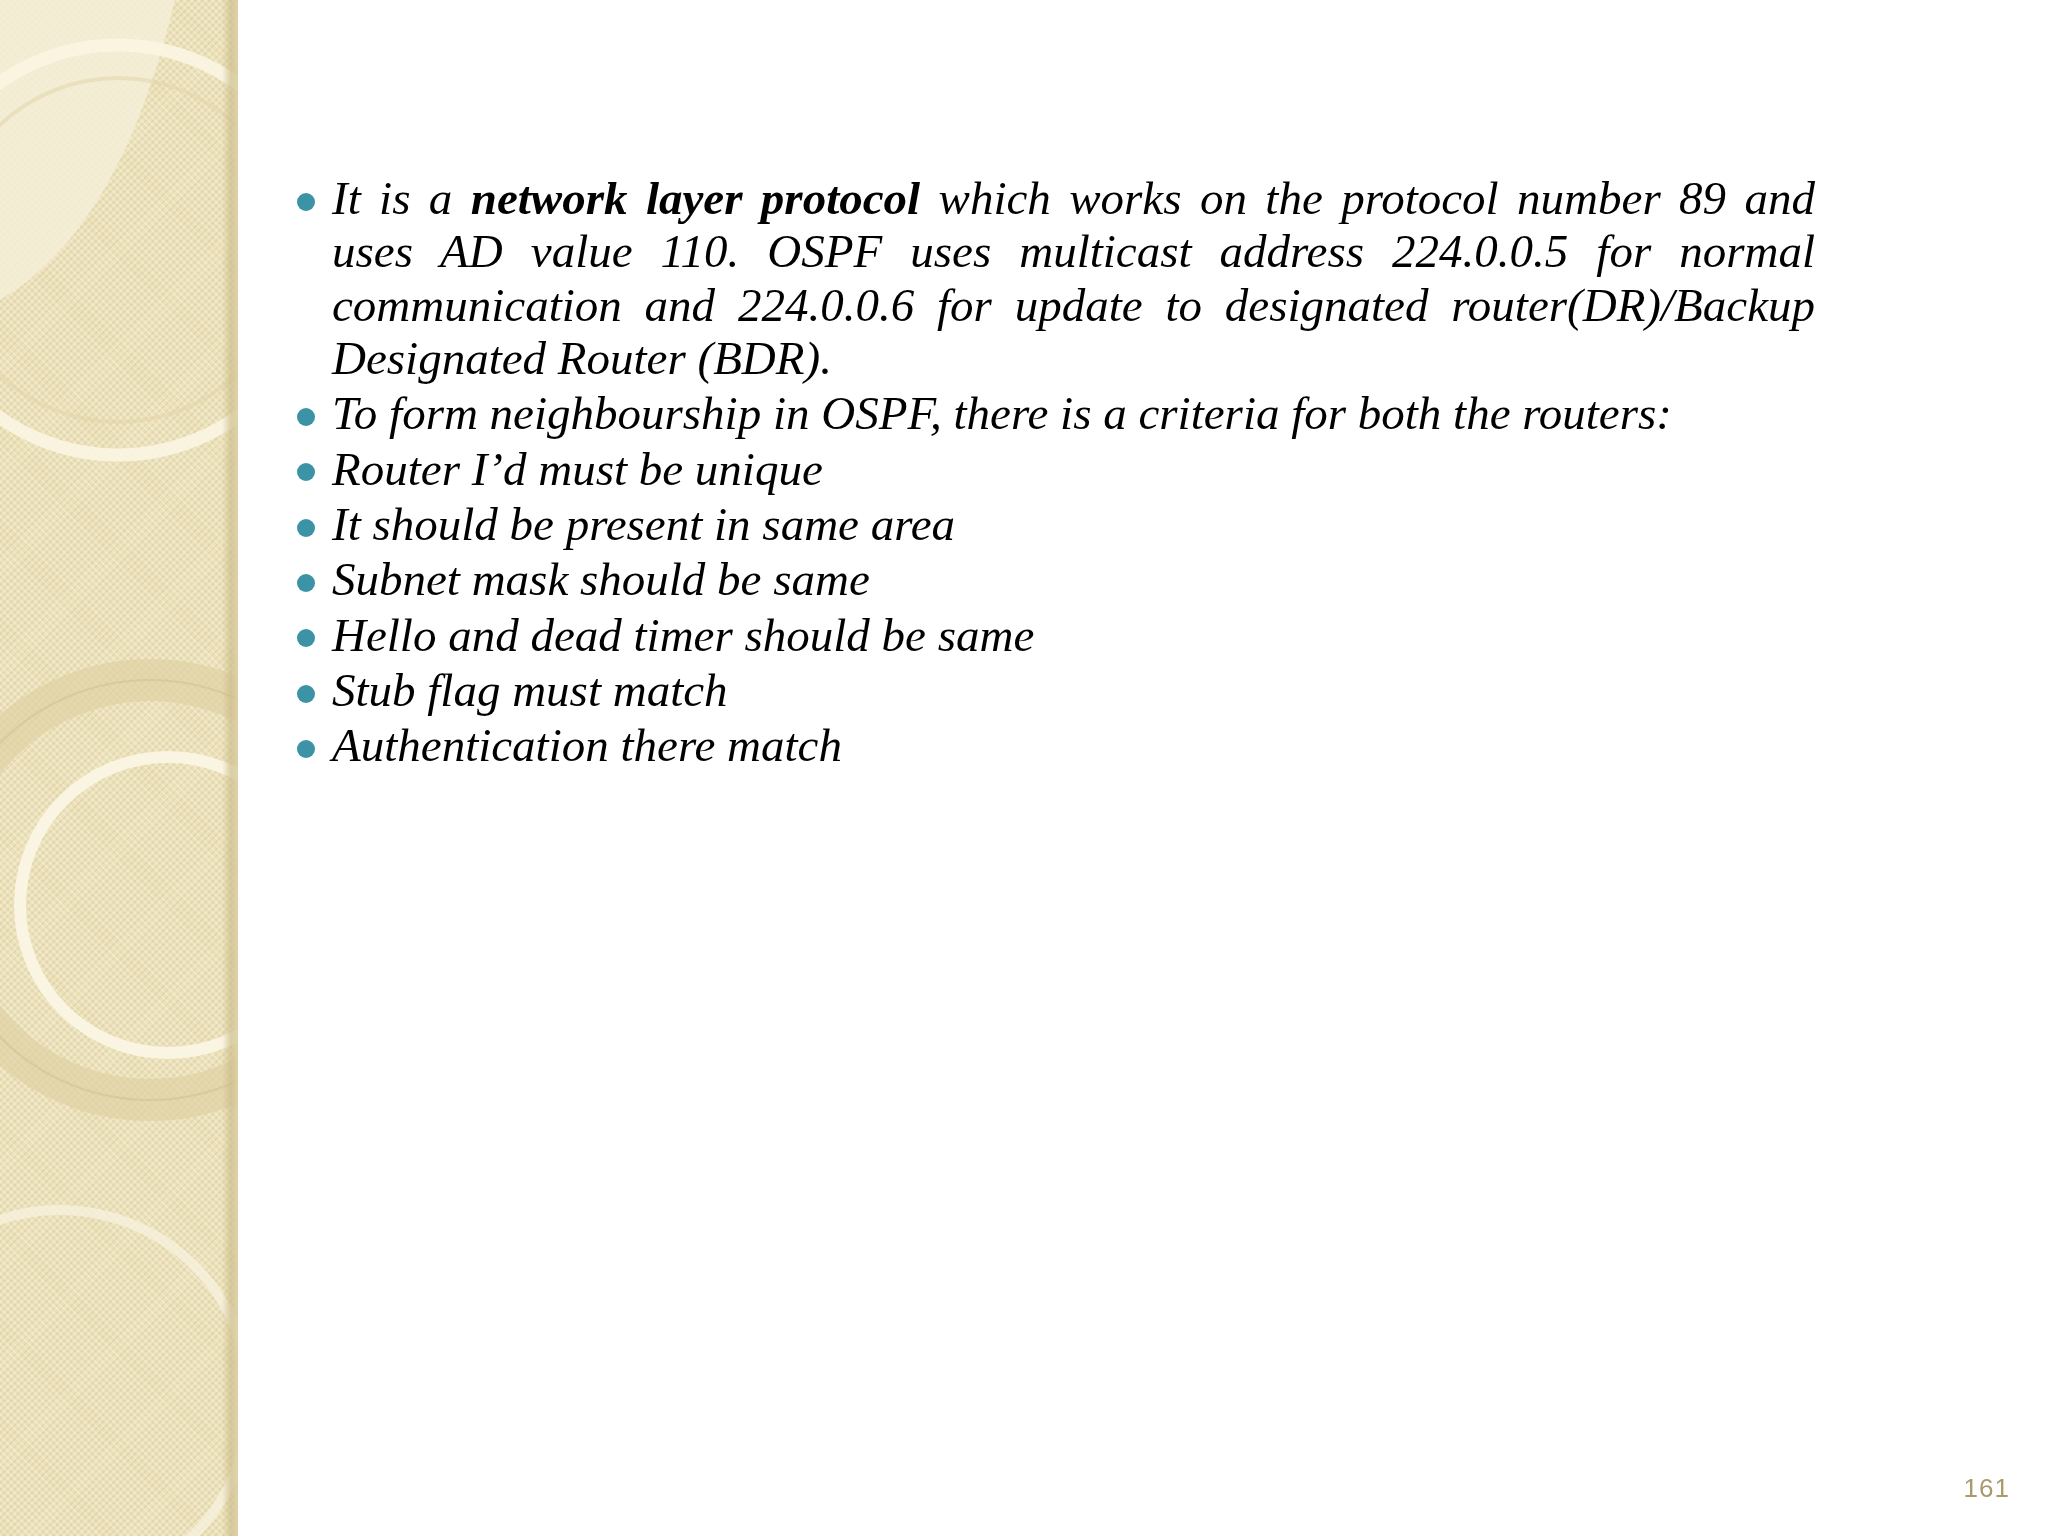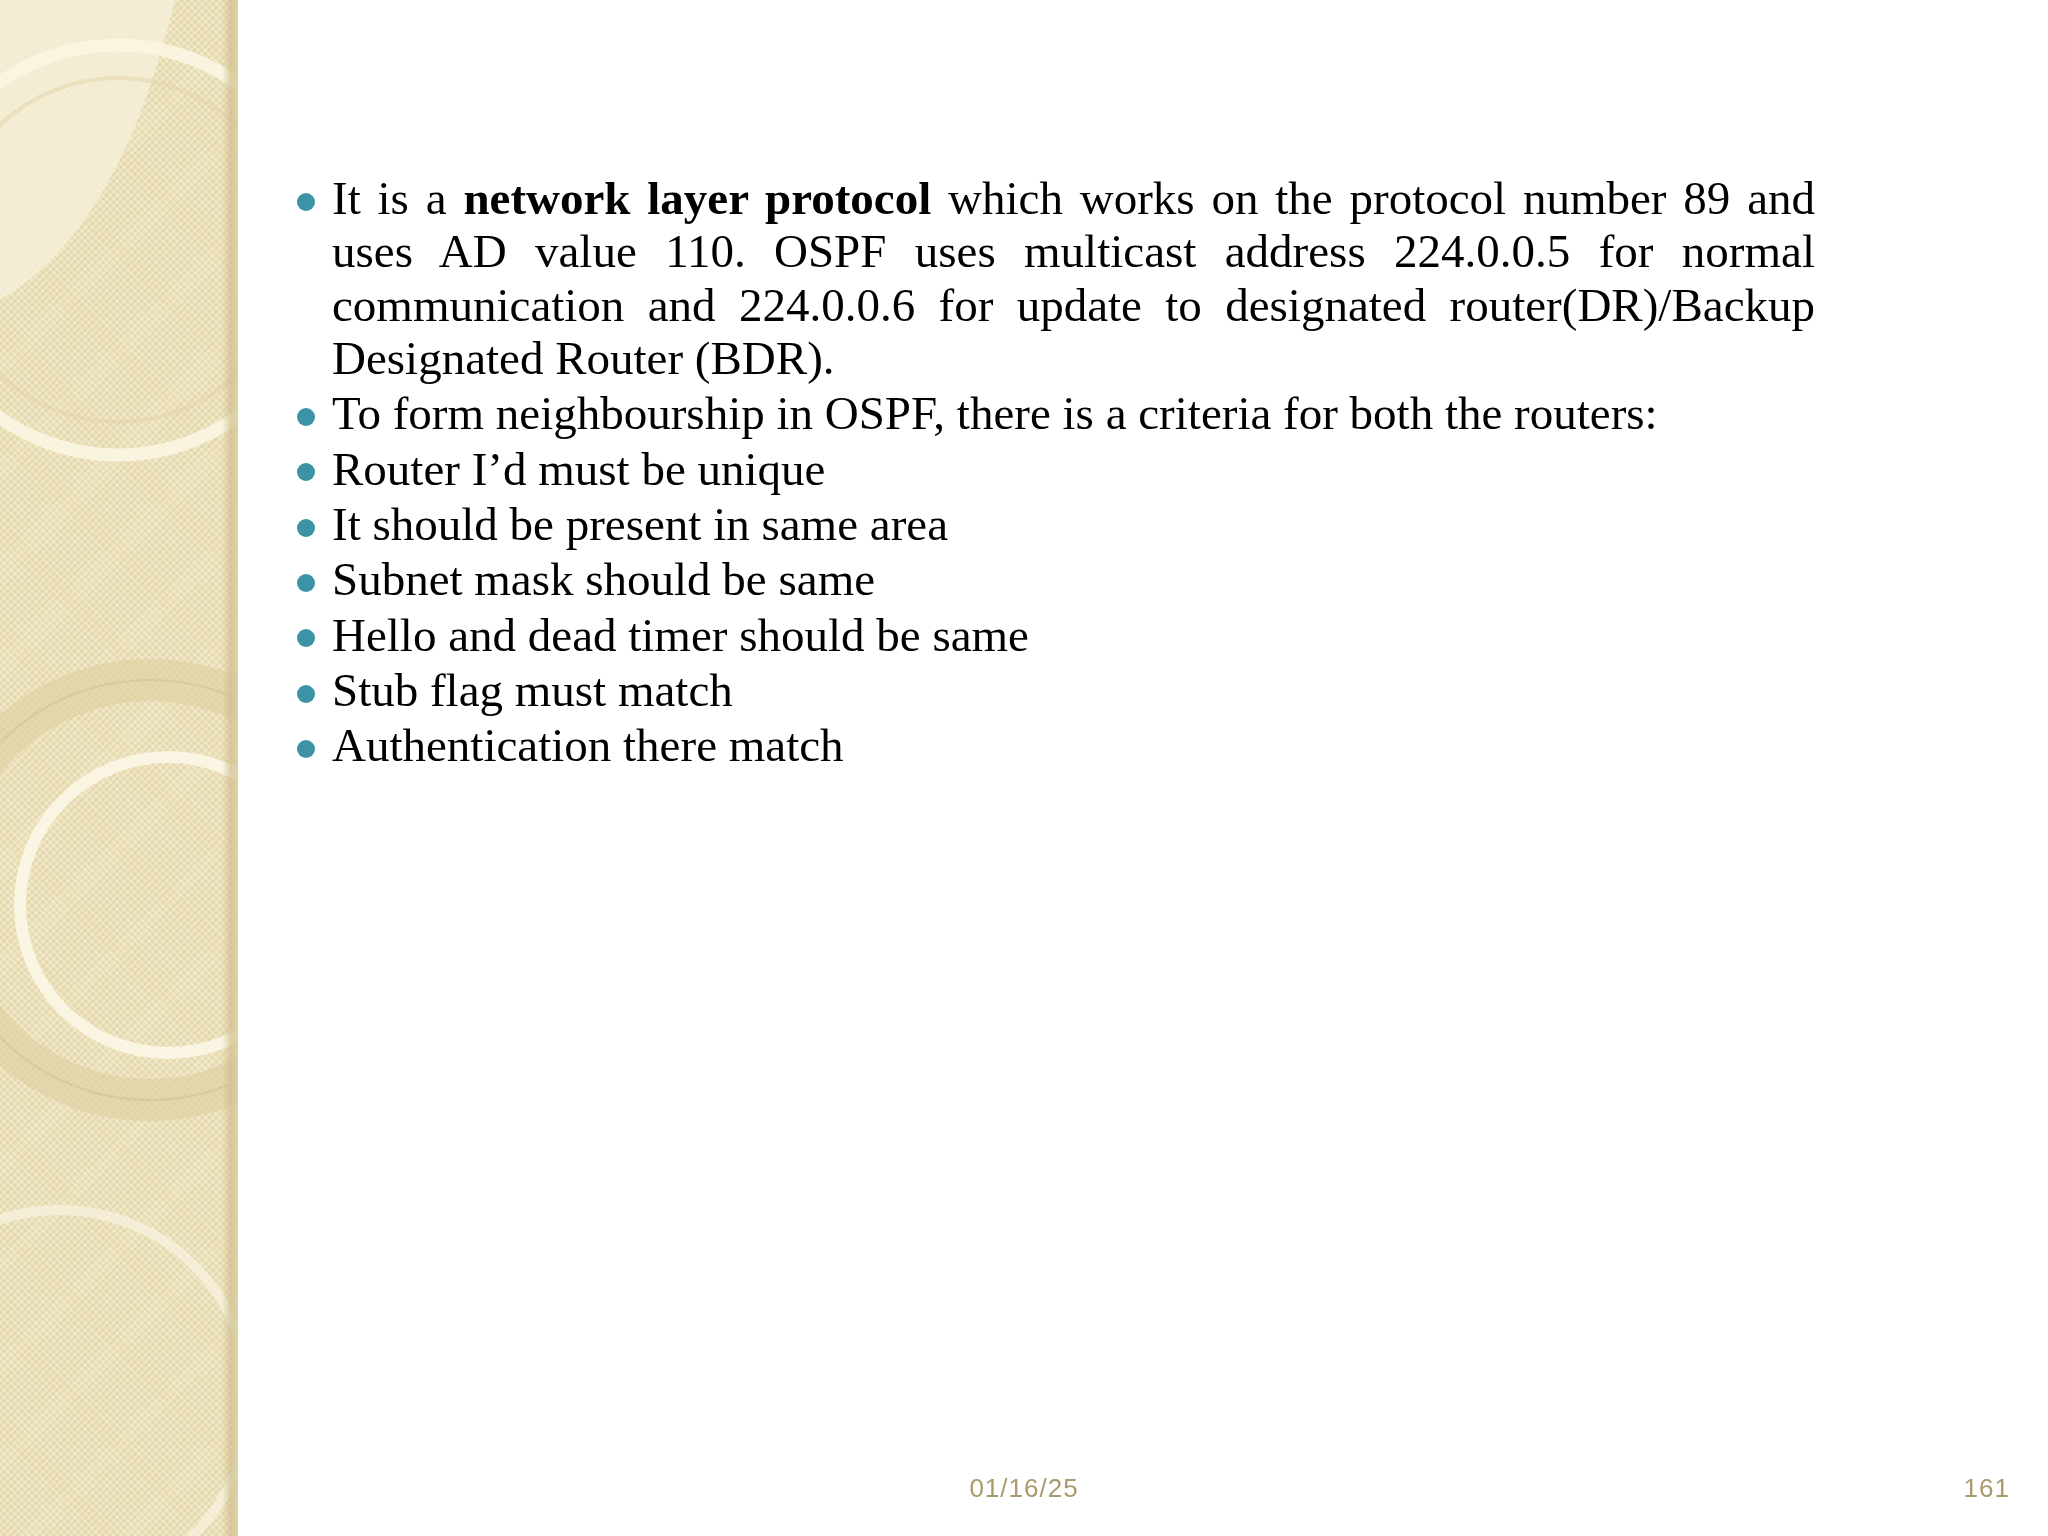--- a/index.html
+++ b/index.html
@@ -58,20 +58,21 @@
     position: absolute;
     left: 275px;
     top: 172px;
     width: 1540px;
   }
 
   ul.bullets {
     list-style: none;
     margin: 0;
     padding: 0;
+    font-style: italic;
   }
   ul.bullets > li {
     position: relative;
     padding-left: 57px;
     color: #000000;
     font-size: 47px;
     line-height: 1.135;
     margin-bottom: 2px;
   }
   ul.bullets > li .dot {
@@ -201,16 +202,15 @@
       </li>
 
       <li class="short">
         <span class="dot"></span>
         <span>Authentication there match</span>
       </li>
 
     </ul>
   </div>
 
-  <div id="footer-date">01/16/25</div>
   <div id="footer-page">161</div>
 
 </div>
 
 </body></html>

